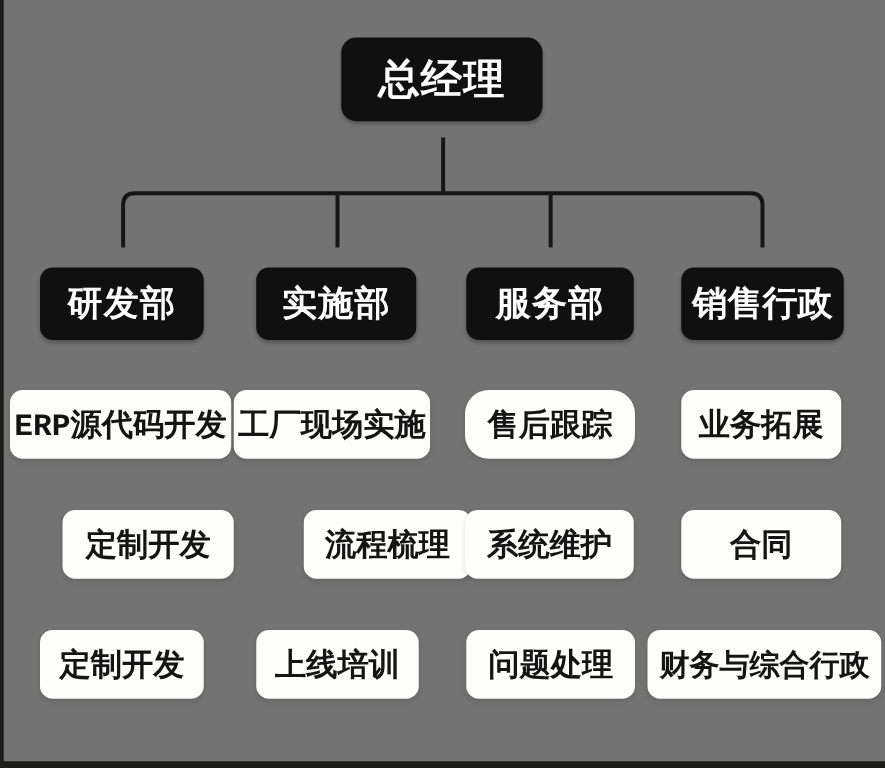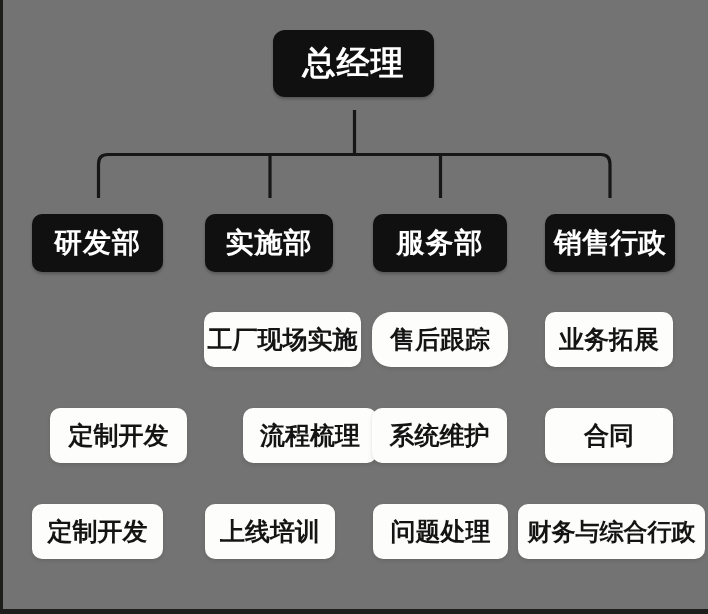--- a/index.html
+++ b/index.html
@@ -66,21 +66,21 @@
     font-weight: 700;
     font-size: 25px;
     border-radius: 10px;
     box-shadow: 0 2px 4px rgba(0,0,0,0.10), 0 0 1px rgba(0,0,0,0.08);
     white-space: nowrap;
   }
   .row-0 { top: 312px; height: 55px; }
   .row-1 { top: 408px; height: 55px; }
   .row-2 { top: 504px; height: 55px; }
   .t-0-0 { left: 8px;   width: 177px; }
-  .t-1-0 { left: 204px; width: 157px; }
+  .t-1-0 { left: 187px; width: 157px; }
   .t-2-0 { left: 372px; width: 136px; border-radius: 19px; }
   .t-3-0 { left: 545px; width: 128px; }
   .t-0-1 { left: 30px;  width: 137px; margin-left: 20px; }
   .t-1-1 { left: 203px; width: 134px; margin-left: 40px; }
   .t-2-1 { left: 372px; width: 135px; }
   .t-3-1 { left: 545px; width: 128px; }
   .t-0-2 { left: 32px;  width: 131px; }
   .t-1-2 { left: 205px; width: 130px; }
   .t-2-2 { left: 373px; width: 135px; }
   .t-3-2 { left: 518px; width: 187px; font-size: 24px; text-align: center; }
@@ -100,20 +100,21 @@
     <path d="M 440.5 154.5 V 198" stroke="#161616" stroke-width="3.2" fill="none"></path>
   </svg>
 
   <div class="node root">总经理</div>
 
   <div class="node dept dept-0">研发部</div>
   <div class="node dept dept-1">实施部</div>
   <div class="node dept dept-2">服务部</div>
   <div class="node dept dept-3">销售行政</div>
 
+  <div class="task row-0 t-0-0">ERP源代码开发</div>
   <div class="task row-1 t-0-1">定制开发</div>
   <div class="task row-2 t-0-2">定制开发</div>
 
   <div class="task row-0 t-1-0">工厂现场实施</div>
   <div class="task row-1 t-1-1">流程梳理</div>
   <div class="task row-2 t-1-2">上线培训</div>
 
   <div class="task row-0 t-2-0">售后跟踪</div>
   <div class="task row-1 t-2-1">系统维护</div>
   <div class="task row-2 t-2-2">问题处理</div>

